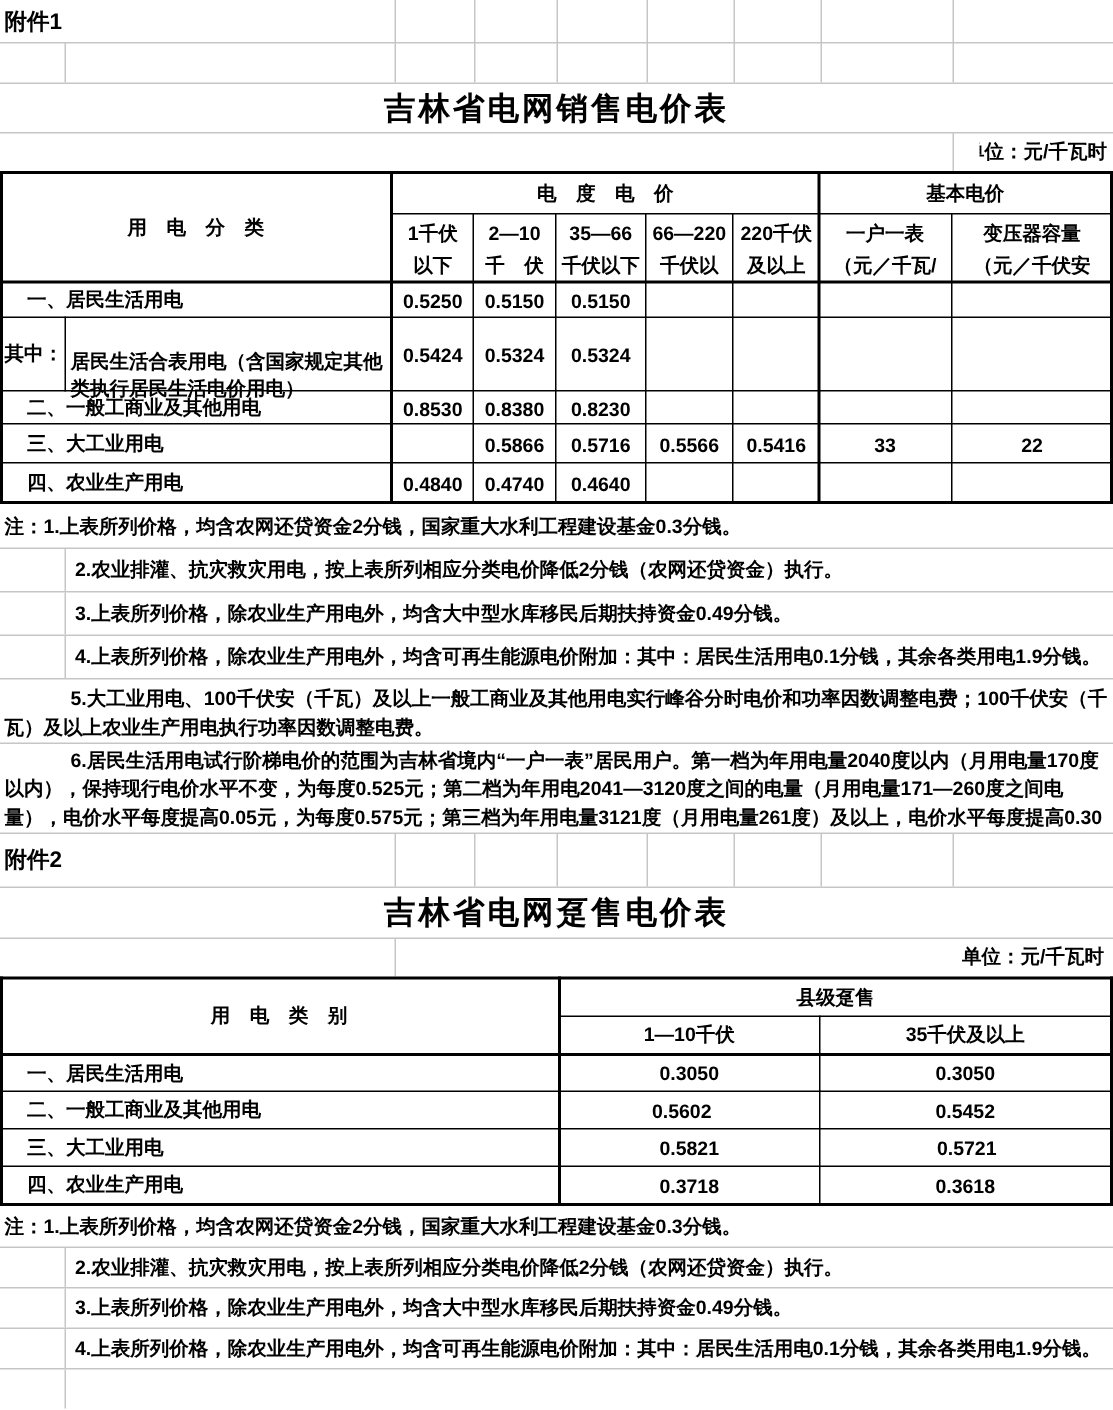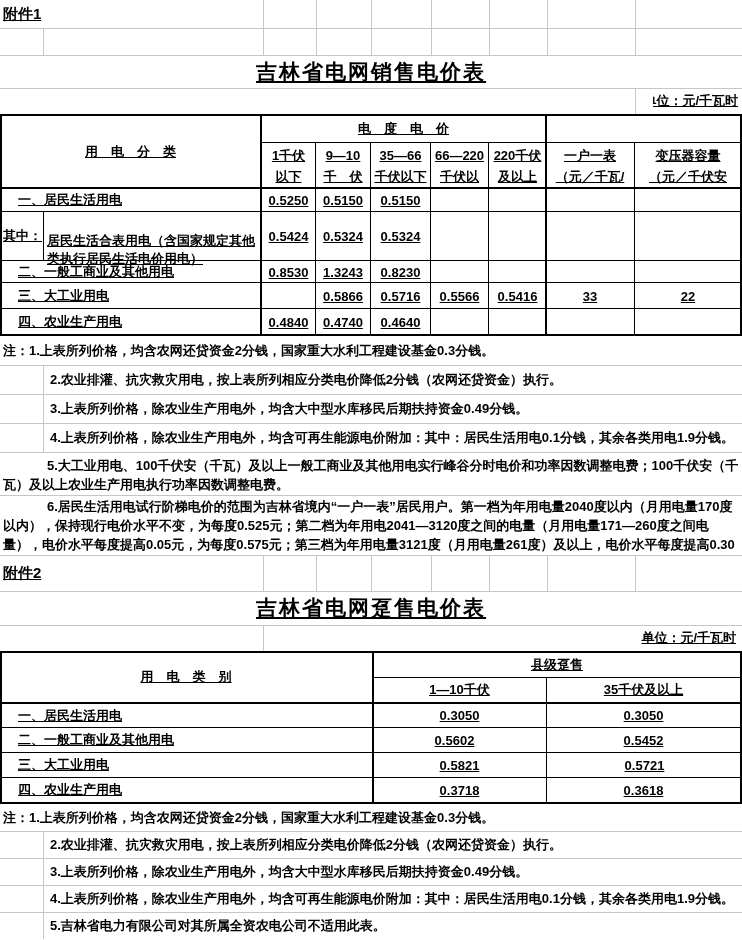--- a/index.html
+++ b/index.html
@@ -1,21 +1,21 @@
 <!DOCTYPE html>
 <html><head>
 <meta charset="utf-8">
 <style>
   html,body{margin:0;padding:0;background:#fff;}
   #sheet{position:relative;width:742px;height:940px;background:#fff;overflow:hidden;
          font-family:"Liberation Sans","DejaVu Sans",sans-serif;font-weight:bold;color:#000;}
   .gl{position:absolute;background:#c6c6c6;}
   .bl{position:absolute;background:#000;}
   .c{position:absolute;display:flex;align-items:center;justify-content:center;
-     font-size:13px;white-space:nowrap;text-decoration:underline;}
+     font-size:13px;white-space:nowrap;}
   .cl{justify-content:flex-start;}
   .pl{padding-left:16px;}
   .c2{flex-direction:column;line-height:21px;}
   .wrap{white-space:normal;line-height:18px;padding-left:2px;}
   .lbl{font-size:15px;}
   .title{font-size:21px;letter-spacing:2px;}
   .noteline{position:absolute;display:flex;align-items:center;font-size:13px;white-space:nowrap;}
   .noteblk{position:absolute;font-size:13px;line-height:19px;text-indent:44px;padding-left:3px;}
 </style>
 </head>
@@ -63,27 +63,28 @@
   <div class="bl" style="left:545px;top:114px;width:2px;height:222px"></div>
   <div class="bl" style="left:315px;top:142px;width:1px;height:194px"></div>
   <div class="bl" style="left:370px;top:142px;width:1px;height:194px"></div>
   <div class="bl" style="left:430px;top:142px;width:1px;height:194px"></div>
   <div class="bl" style="left:488px;top:142px;width:1px;height:194px"></div>
   <div class="bl" style="left:634px;top:142px;width:1px;height:194px"></div>
   <div class="bl" style="left:43px;top:211px;width:1px;height:50px"></div>
 
   <div class="c" style="left:2px;top:116px;width:257px;height:71px">用　电　分　类</div>
   <div class="c" style="left:262px;top:116px;width:283px;height:26px">电　度　电　价</div>
+  <div class="c" style="left:547px;top:116px;width:193px;height:26px">基本电价</div>
 
   <div class="c c2" style="left:262px;top:144px;width:53px;height:43px">
       <span>1千伏</span>
       <span>以下</span>
     </div>
   <div class="c c2" style="left:316px;top:144px;width:54px;height:43px">
-      <span>9—10</span>
+      <span>2—10</span>
       <span>千　伏</span>
     </div>
   <div class="c c2" style="left:371px;top:144px;width:59px;height:43px">
       <span>35—66</span>
       <span>千伏以下</span>
     </div>
   <div class="c c2" style="left:431px;top:144px;width:57px;height:43px">
       <span>66—220</span>
       <span>千伏以</span>
     </div>
@@ -106,21 +107,21 @@
   <div class="c" style="left:371px;top:189px;width:59px;height:22px">0.5150</div>
 
   <div class="c cl" style="left:3px;top:213px;width:40px;height:46px">其中：</div>
   <div class="c cl wrap" style="left:45px;top:227px;width:214px;height:46px">居民生活合表用电（含国家规定其他类执行居民生活电价用电）</div>
   <div class="c" style="left:262px;top:213px;width:53px;height:46px">0.5424</div>
   <div class="c" style="left:316px;top:213px;width:54px;height:46px">0.5324</div>
   <div class="c" style="left:371px;top:213px;width:59px;height:46px">0.5324</div>
 
   <div class="c cl pl" style="left:2px;top:262px;width:257px;height:20px">二、一般工商业及其他用电</div>
   <div class="c" style="left:262px;top:262px;width:53px;height:20px">0.8530</div>
-  <div class="c" style="left:316px;top:262px;width:54px;height:20px">1.3243</div>
+  <div class="c" style="left:316px;top:262px;width:54px;height:20px">0.8380</div>
   <div class="c" style="left:371px;top:262px;width:59px;height:20px">0.8230</div>
 
   <div class="c cl pl" style="left:2px;top:284px;width:257px;height:24px">三、大工业用电</div>
   <div class="c" style="left:316px;top:284px;width:54px;height:24px">0.5866</div>
   <div class="c" style="left:371px;top:284px;width:59px;height:24px">0.5716</div>
   <div class="c" style="left:431px;top:284px;width:57px;height:24px">0.5566</div>
   <div class="c" style="left:490px;top:284px;width:55px;height:24px">0.5416</div>
   <div class="c" style="left:546px;top:284px;width:88px;height:24px">33</div>
   <div class="c" style="left:636px;top:284px;width:104px;height:24px">22</div>
 
@@ -200,15 +201,14 @@
   <div class="gl" style="left:0;top:912px;width:742px;height:1px"></div>
   <div class="gl" style="left:43px;top:832px;width:1px;height:26px"></div>
   <div class="gl" style="left:43px;top:859px;width:1px;height:26px"></div>
   <div class="gl" style="left:43px;top:886px;width:1px;height:26px"></div>
   <div class="gl" style="left:43px;top:913px;width:1px;height:26px"></div>
 
   <div class="noteline" style="left:3px;top:805px;width:736px;height:26px">注：1.上表所列价格，均含农网还贷资金2分钱，国家重大水利工程建设基金0.3分钱。</div>
   <div class="noteline" style="left:50px;top:832px;width:690px;height:26px">2.农业排灌、抗灾救灾用电，按上表所列相应分类电价降低2分钱（农网还贷资金）执行。</div>
   <div class="noteline" style="left:50px;top:859px;width:690px;height:26px">3.上表所列价格，除农业生产用电外，均含大中型水库移民后期扶持资金0.49分钱。</div>
   <div class="noteline" style="left:50px;top:886px;width:690px;height:26px">4.上表所列价格，除农业生产用电外，均含可再生能源电价附加：其中：居民生活用电0.1分钱，其余各类用电1.9分钱。</div>
-  <div class="noteline" style="left:50px;top:913px;width:690px;height:26px">5.吉林省电力有限公司对其所属全资农电公司不适用此表。</div>
 
 </div>
 
 </body></html>

